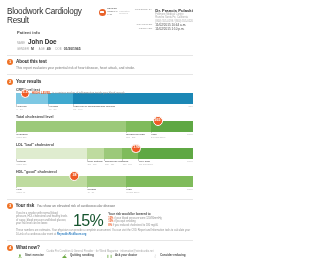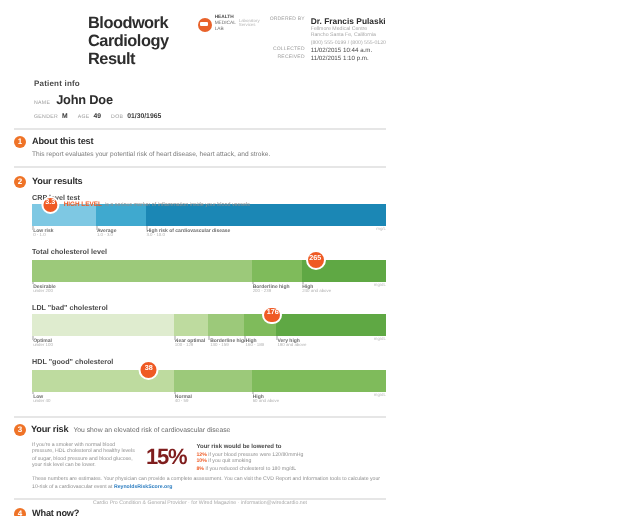--- a/index.html
+++ b/index.html
@@ -9,22 +9,22 @@
     font-family: "Liberation Sans", sans-serif;
     color: #3b3b3b;
     overflow: hidden;
   }
   .page { width: 200px; height: 258px; padding: 7px 7px 0 7px; position: relative; }
 
   
   .header { display: flex; align-items: flex-start; justify-content: space-between; }
   .head-left { width: 108px; }
   .doc-title {
-    font-size: 8.2px; font-weight: bold; letter-spacing: -0.25px;
-    color: #2d2d2d; line-height: 9px; margin-left: 37px;
+    font-size: 8.2px; font-weight: normal; letter-spacing: -0.25px;
+    color: #2d2d2d; line-height: 9px;
   }
   .patient-block { margin-top: 5px; padding-left: 10px; }
   .patient-info-label {
     font-size: 4px; font-weight: bold; color: #4a4a4a; letter-spacing: .1px;
   }
   .name-row { display: flex; align-items: baseline; gap: 3px; margin-top: 2.5px; }
   .mini-key { font-size: 2.6px; color: #9a9a9a; letter-spacing: .15px; }
   .patient-name { font-size: 6.4px; font-weight: bold; color: #2d2d2d; letter-spacing: -.1px; }
   .demo-row { display: flex; align-items: baseline; gap: 2px; margin-top: 2px; }
   .demo-val { font-size: 3.4px; font-weight: bold; color: #3b3b3b; margin-right: 3px; }
@@ -94,21 +94,21 @@
     display: flex; align-items: center; justify-content: center; line-height: 1;
   }
   .marker-note { white-space: nowrap; display: flex; align-items: baseline; gap: 1.5px; }
   .marker-note b { font-size: 3.2px; color: #ef5a24; }
   .marker-note span { font-size: 2.7px; color: #8f8f8f; }
 
   
   .risk-body { display: flex; gap: 5px; margin: 3px 0 0 9px; align-items: flex-start; }
   .risk-text { width: 52px; font-size: 2.6px; color: #8f8f8f; line-height: 3.3px; }
   .risk-num {
-    font-size: 11px; font-weight: bold; color: #7f1d1d; letter-spacing: -.6px;
+    font-size: 16px; font-weight: normal; color: #14532d; letter-spacing: -.6px;
     line-height: 13px; padding-top: 2px;
   }
   .risk-list { flex: 1; }
   .risk-list-title { font-size: 3px; font-weight: bold; color: #4a4a4a; margin-bottom: 1px; }
   .risk-item { font-size: 2.6px; color: #8f8f8f; line-height: 3.4px; }
   .risk-item b { color: #ef5a24; }
   .risk-foot { font-size: 2.6px; color: #8f8f8f; line-height: 3.4px; margin: 2px 0 0 9px; }
   .risk-foot a { color: #2f7fc1; font-weight: bold; text-decoration: none; }
 
   

